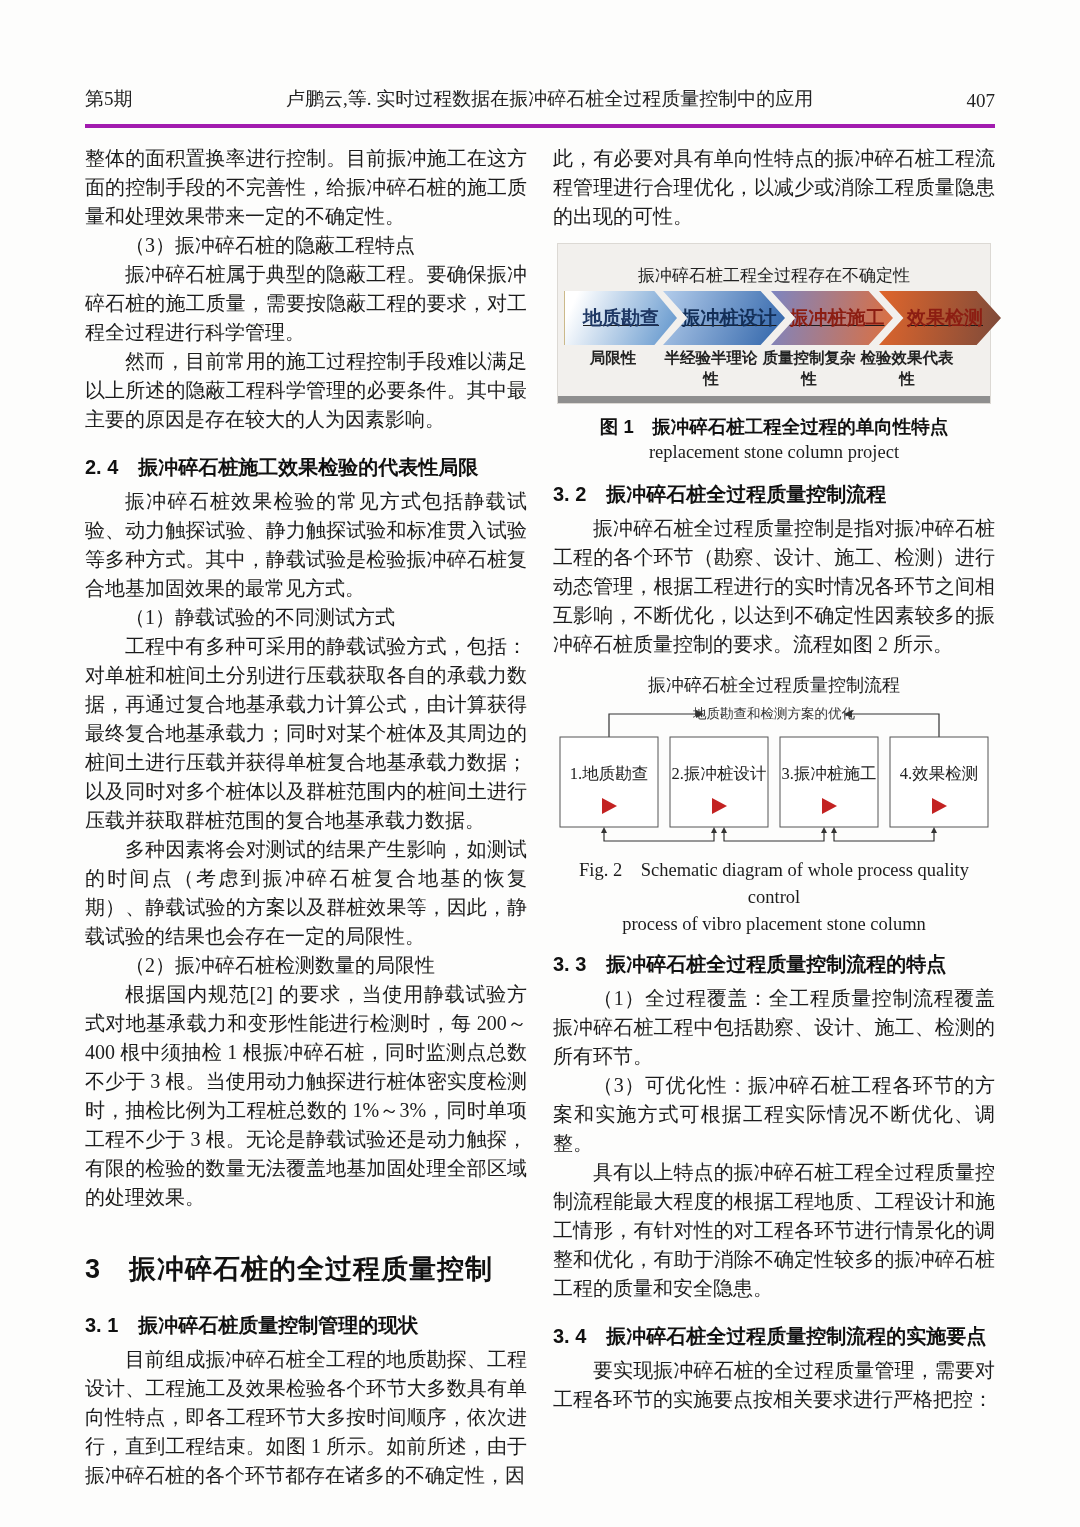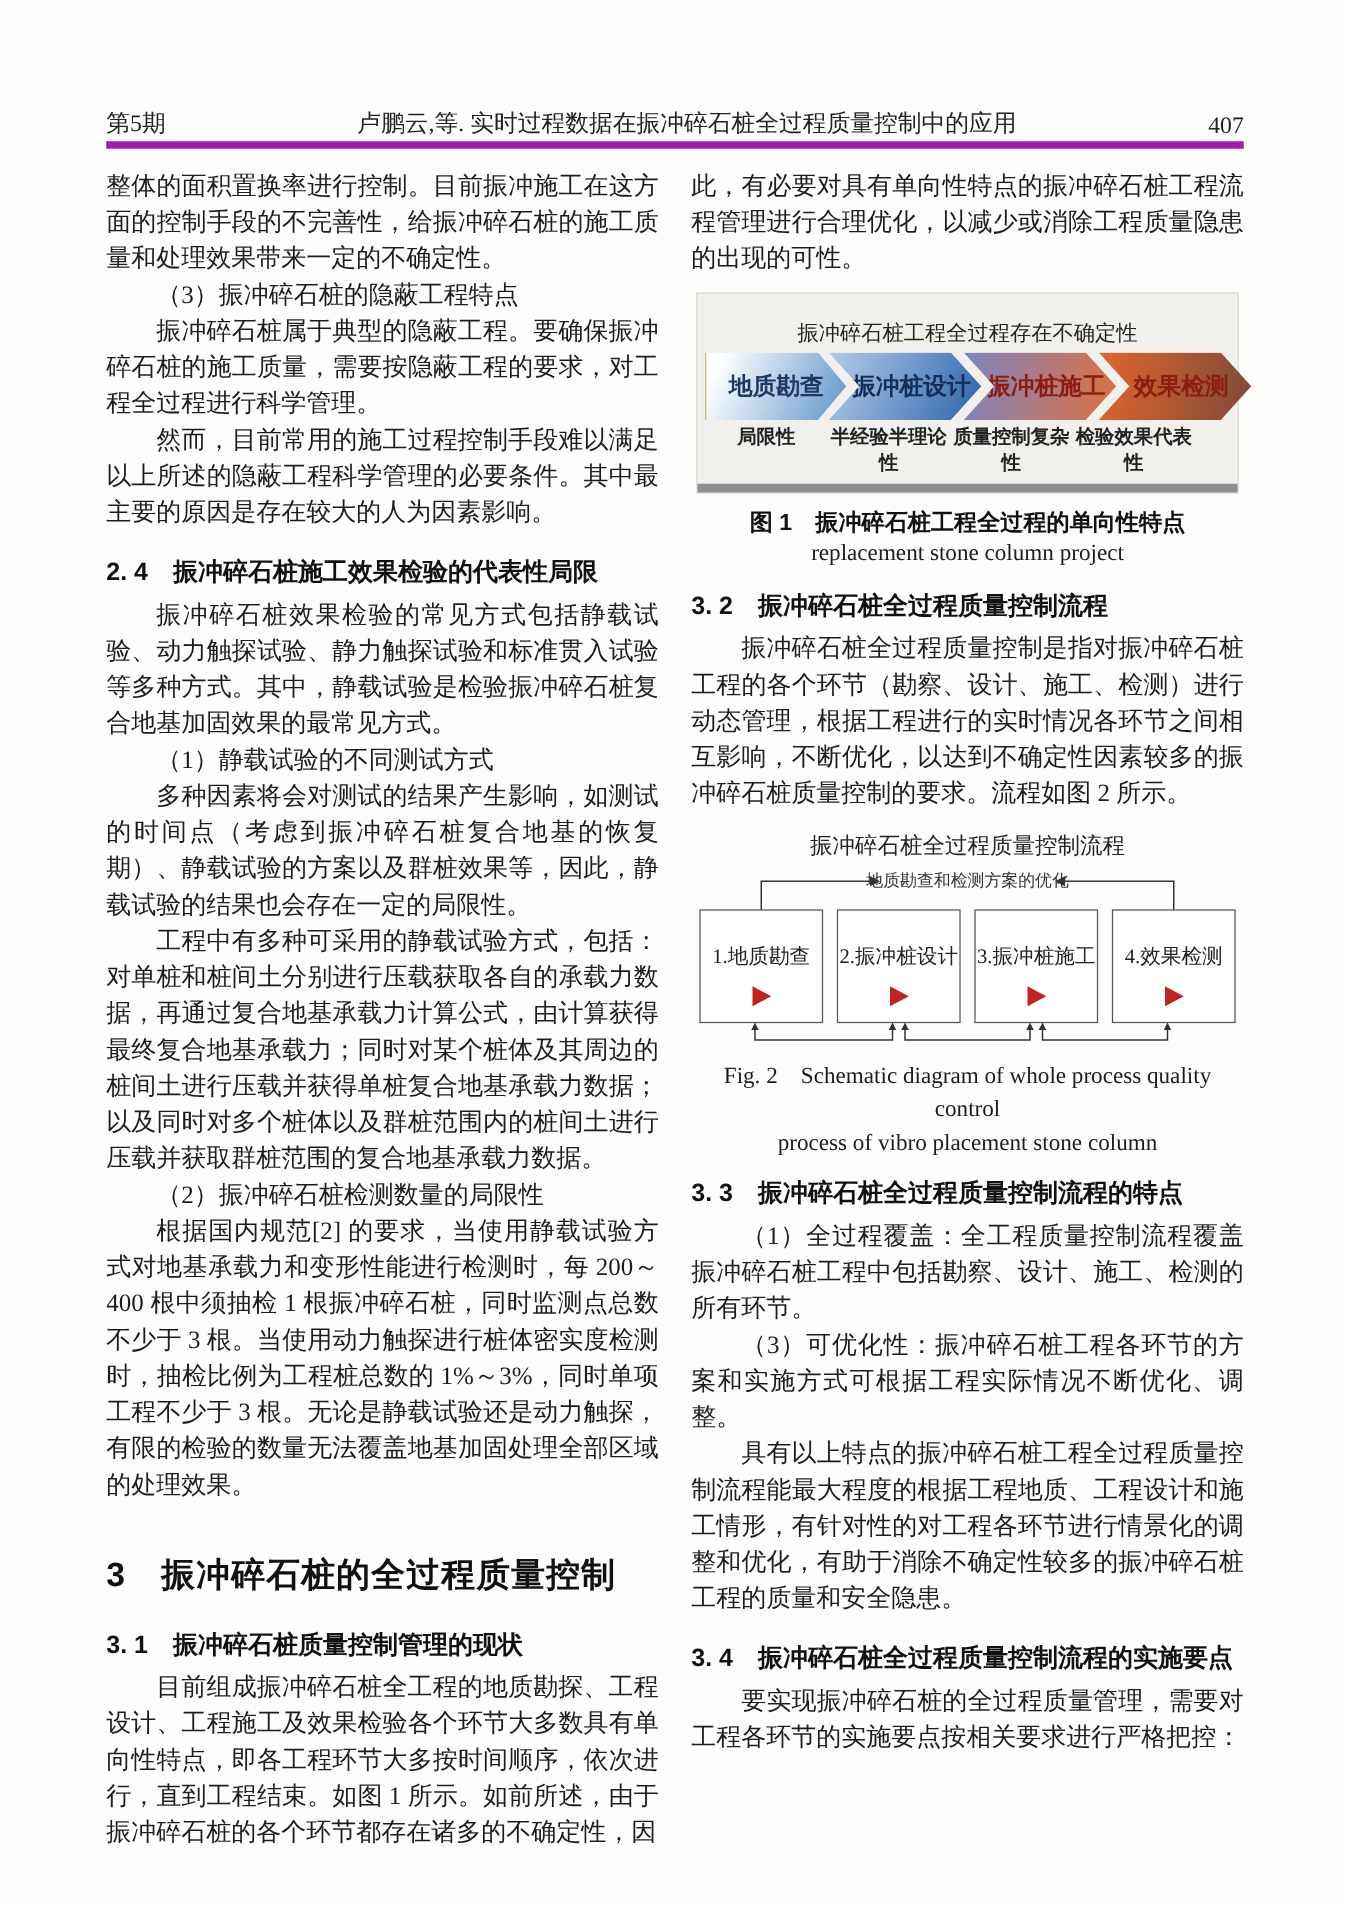--- a/index.html
+++ b/index.html
@@ -2,40 +2,40 @@
 <html><head>
 <meta charset="utf-8">
 <style>
   html,body{margin:0;padding:0;}
   body{width:1080px;height:1527px;background:#fdfdfc;overflow:hidden;
        font-family:"Liberation Serif","DejaVu Serif",serif;color:#1c1c1c;}
   .page{position:relative;width:1080px;height:1527px;}
 
   
   .header{display:flex;justify-content:space-between;align-items:flex-end;
-          margin:86px 85px 0 85px;padding-bottom:1px;border-bottom:6px solid #a21caf;
+          margin:86px 85px 0 85px;padding-bottom:12px;border-bottom:4px solid #a21caf;
           font-size:19px;color:#222;}
   .header .mid{flex:1;text-align:center;}
 
   
   .cols{display:flex;gap:26px;margin:16px 85px 0 85px;}
   .col{width:442px;}
 
   .para{font-size:20px;line-height:29px;text-align:justify;margin:0;text-indent:2em;}
   .flush{text-indent:0;}
   .h2{font-family:"Liberation Sans","DejaVu Sans",sans-serif;font-weight:bold;
       font-size:20px;line-height:29px;margin:19px 0 5px;color:#111;}
   .h1{font-family:"Liberation Sans","DejaVu Sans",sans-serif;font-weight:bold;
       font-size:27px;margin:39px 0 24px;color:#111;letter-spacing:1px;}
 
   
   .fig1{width:420px;margin:12px auto 0;background:#f2f0ed;border:1px solid #dcd9d4;
         padding:18px 6px 0 6px;}
   .fig1-title{font-size:17px;text-align:center;color:#222;margin:2px 0 4px;}
-  .chev-row{display:flex;height:52px;}
+  .chev-row{display:flex;height:52px;text-decoration:underline;}
   .chev{flex:0 0 112px;height:54px;display:flex;align-items:center;justify-content:center;
         font-family:"Liberation Sans","DejaVu Sans",sans-serif;font-weight:bold;font-size:19px;
         clip-path:polygon(0 0,80% 0,100% 50%,80% 100%,0 100%);}
   .chev + .chev{margin-left:-14px;padding-left:10px;
         clip-path:polygon(0 0,80% 0,100% 50%,80% 100%,0 100%,20% 50%);}
   .c1{background:linear-gradient(115deg,#ffffff 10%,#6f9fd1 90%);color:#1f3864;border-left:1px solid #cbb98a;}
   .c2{background:linear-gradient(115deg,#b4cdeb,#2d62a8);color:#132f58;}
   .c3{background:linear-gradient(100deg,#7d85c1,#de6f3e);color:#8c1d12;}
   .c4{background:linear-gradient(100deg,#e0662c,#7d4a3a);color:#8c1d12;}
   .chev-subs{display:flex;margin:5px 0 6px;
@@ -67,22 +67,22 @@
   <div class="cols">
 
     <div class="col">
       <p class="para flush">整体的面积置换率进行控制。目前振冲施工在这方面的控制手段的不完善性，给振冲碎石桩的施工质量和处理效果带来一定的不确定性。</p>
       <p class="para">（3）振冲碎石桩的隐蔽工程特点</p>
       <p class="para">振冲碎石桩属于典型的隐蔽工程。要确保振冲碎石桩的施工质量，需要按隐蔽工程的要求，对工程全过程进行科学管理。</p>
       <p class="para">然而，目前常用的施工过程控制手段难以满足以上所述的隐蔽工程科学管理的必要条件。其中最主要的原因是存在较大的人为因素影响。</p>
       <div class="h2">2. 4　振冲碎石桩施工效果检验的代表性局限</div>
       <p class="para">振冲碎石桩效果检验的常见方式包括静载试验、动力触探试验、静力触探试验和标准贯入试验等多种方式。其中，静载试验是检验振冲碎石桩复合地基加固效果的最常见方式。</p>
       <p class="para">（1）静载试验的不同测试方式</p>
+      <p class="para">工程中有多种可采用的静载试验方式，包括：对单桩和桩间土分别进行压载获取各自的承载力数据，再通过复合地基承载力计算公式，由计算获得最终复合地基承载力；同时对某个桩体及其周边的桩间土进行压载并获得单桩复合地基承载力数据；以及同时对多个桩体以及群桩范围内的桩间土进行压载并获取群桩范围的复合地基承载力数据。</p>
       <p class="para">多种因素将会对测试的结果产生影响，如测试的时间点（考虑到振冲碎石桩复合地基的恢复期）、静载试验的方案以及群桩效果等，因此，静载试验的结果也会存在一定的局限性。</p>
-      <p class="para">工程中有多种可采用的静载试验方式，包括：对单桩和桩间土分别进行压载获取各自的承载力数据，再通过复合地基承载力计算公式，由计算获得最终复合地基承载力；同时对某个桩体及其周边的桩间土进行压载并获得单桩复合地基承载力数据；以及同时对多个桩体以及群桩范围内的桩间土进行压载并获取群桩范围的复合地基承载力数据。</p>
       <p class="para">（2）振冲碎石桩检测数量的局限性</p>
       <p class="para">根据国内规范[2] 的要求，当使用静载试验方式对地基承载力和变形性能进行检测时，每 200～400 根中须抽检 1 根振冲碎石桩，同时监测点总数不少于 3 根。当使用动力触探进行桩体密实度检测时，抽检比例为工程桩总数的 1%～3%，同时单项工程不少于 3 根。无论是静载试验还是动力触探，有限的检验的数量无法覆盖地基加固处理全部区域的处理效果。</p>
       <div class="h1">3　振冲碎石桩的全过程质量控制</div>
       <div class="h2">3. 1　振冲碎石桩质量控制管理的现状</div>
       <p class="para">目前组成振冲碎石桩全工程的地质勘探、工程设计、工程施工及效果检验各个环节大多数具有单向性特点，即各工程环节大多按时间顺序，依次进行，直到工程结束。如图 1 所示。如前所述，由于振冲碎石桩的各个环节都存在诸多的不确定性，因</p>
     </div>
 
     <div class="col">
       <p class="para flush">此，有必要对具有单向性特点的振冲碎石桩工程流程管理进行合理优化，以减少或消除工程质量隐患的出现的可性。</p>
 

